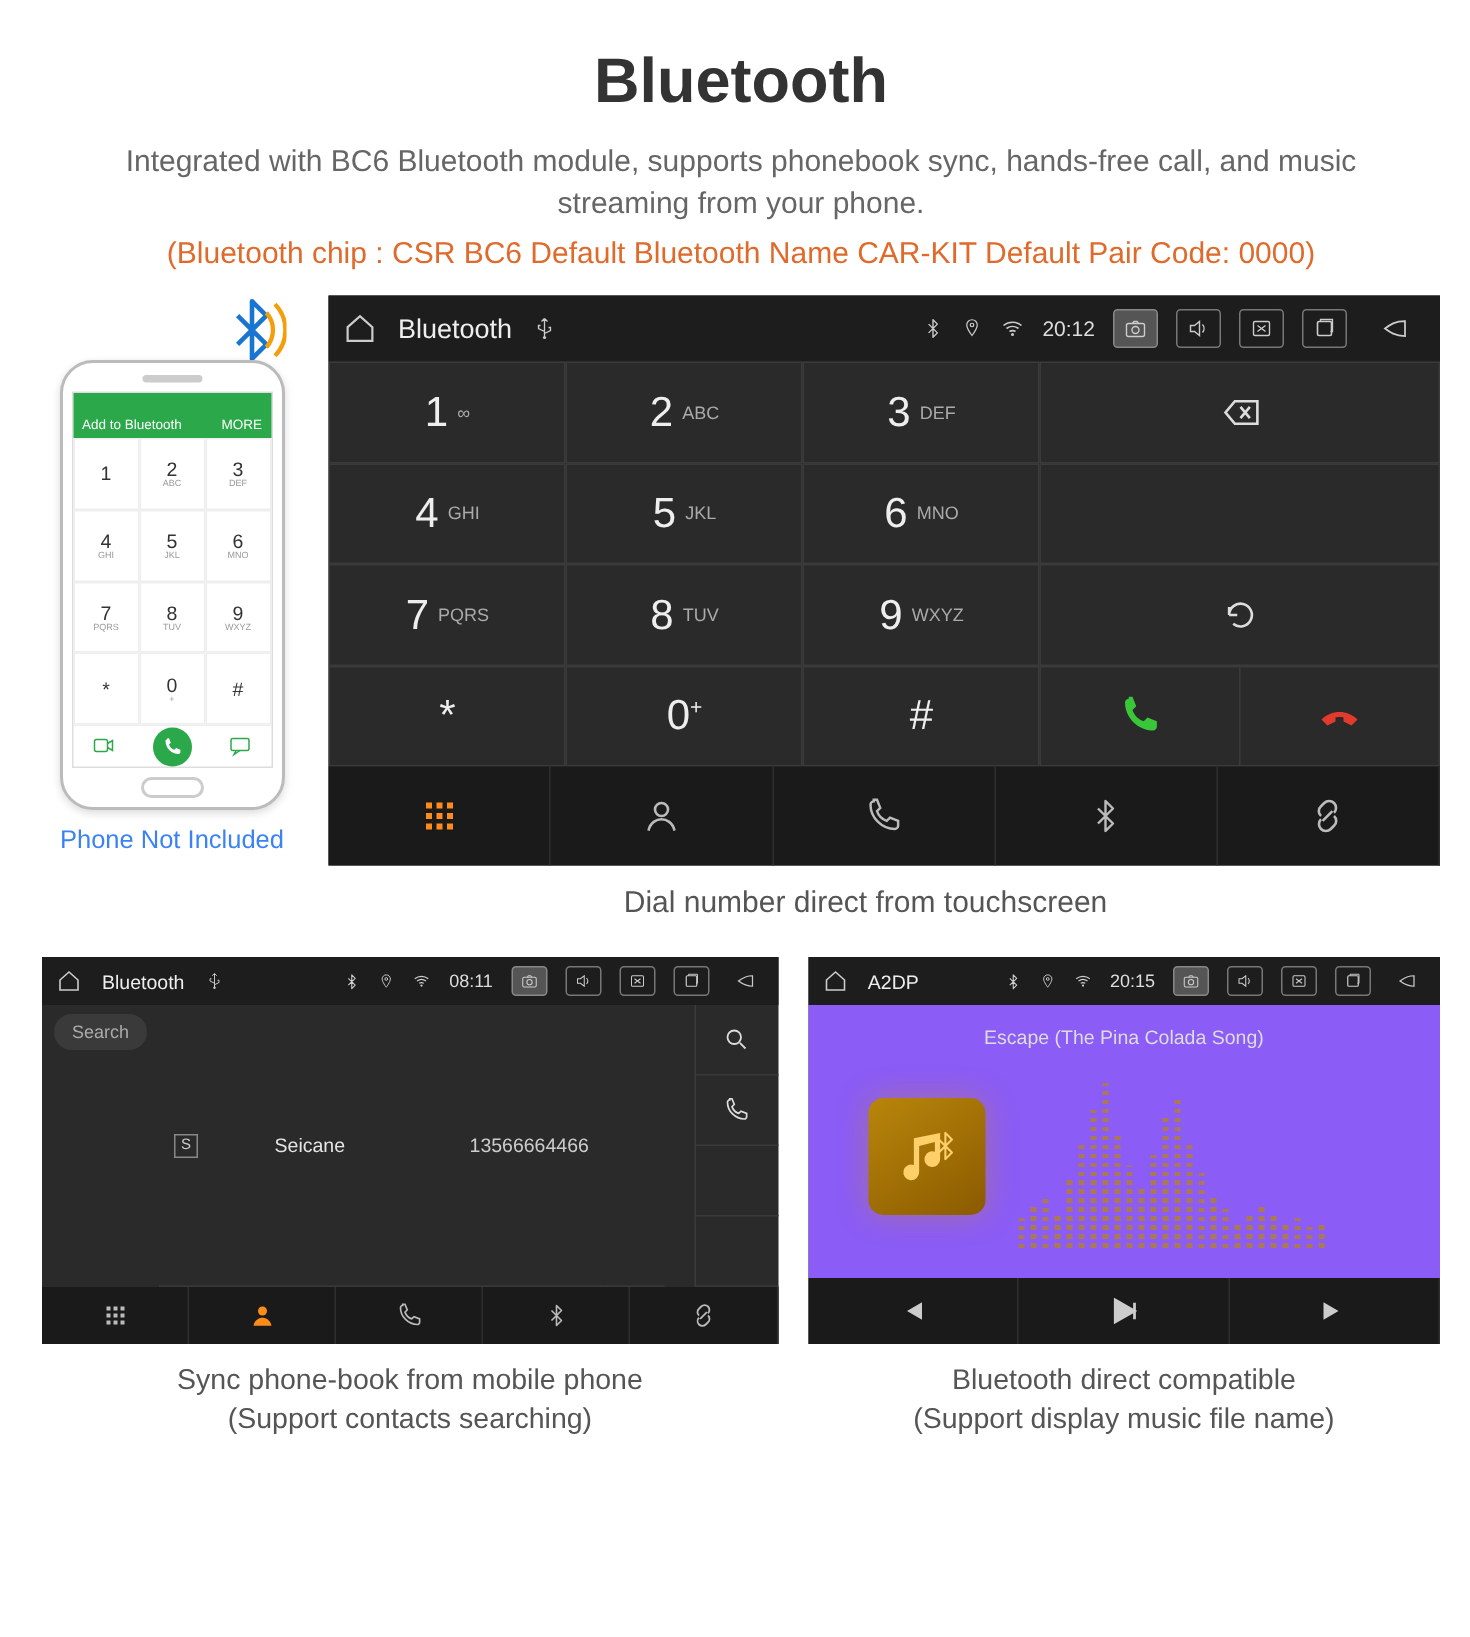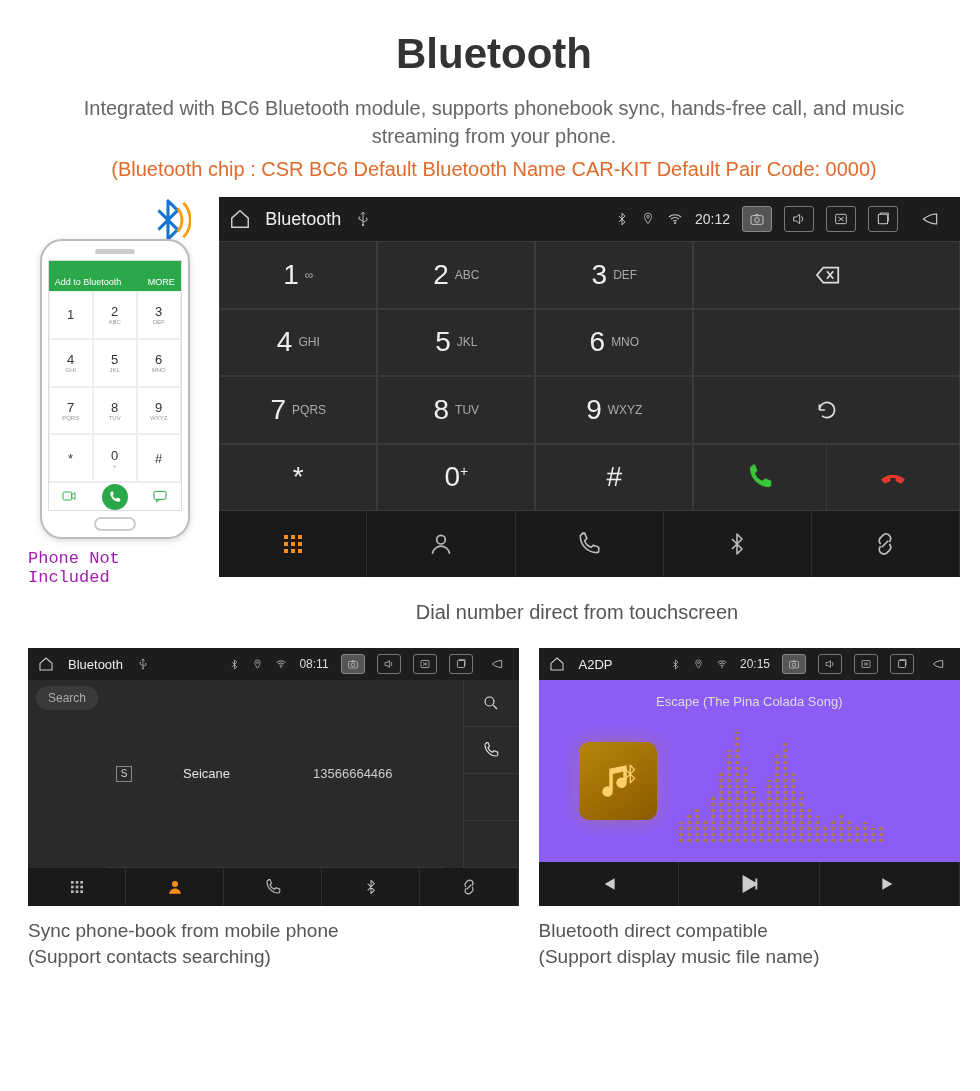--- a/index.html
+++ b/index.html
@@ -102,23 +102,22 @@
     height: 28px;
     display: flex; align-items: center; justify-content: space-around;
     border-top: 1px solid #eee;
   }
   .phone-homebtn {
     width: 42px; height: 14px; border: 2px solid #ccc; border-radius: 10px;
     margin-top: 6px;
   }
   .phone-caption {
     margin-top: 10px;
-    color: #a21caf;
+    color: #3b82f6;
     font-size: 17px;
-    font-family: Liberation Mono, monospace;
   }
 
   
   .unit {
     background: #2a2a2a;
     color: #ddd;
     font-size: 14px;
     display: flex;
     flex-direction: column;
   }
@@ -293,21 +292,21 @@
   }
   .a2dp-btn {
     flex: 1;
     display: flex; align-items: center; justify-content: center;
     color: #ccc;
     border-right: 1px solid #2f2f2f;
     cursor: pointer;
   }
 
   .caption2 {
-    text-align: left;
+    text-align: center;
     font-size: 19px;
     color: #555;
     margin-top: 12px;
     line-height: 1.35;
   }
 </style>
 </head>
 <body>
 
 <svg width="0" height="0" style="position:absolute">

